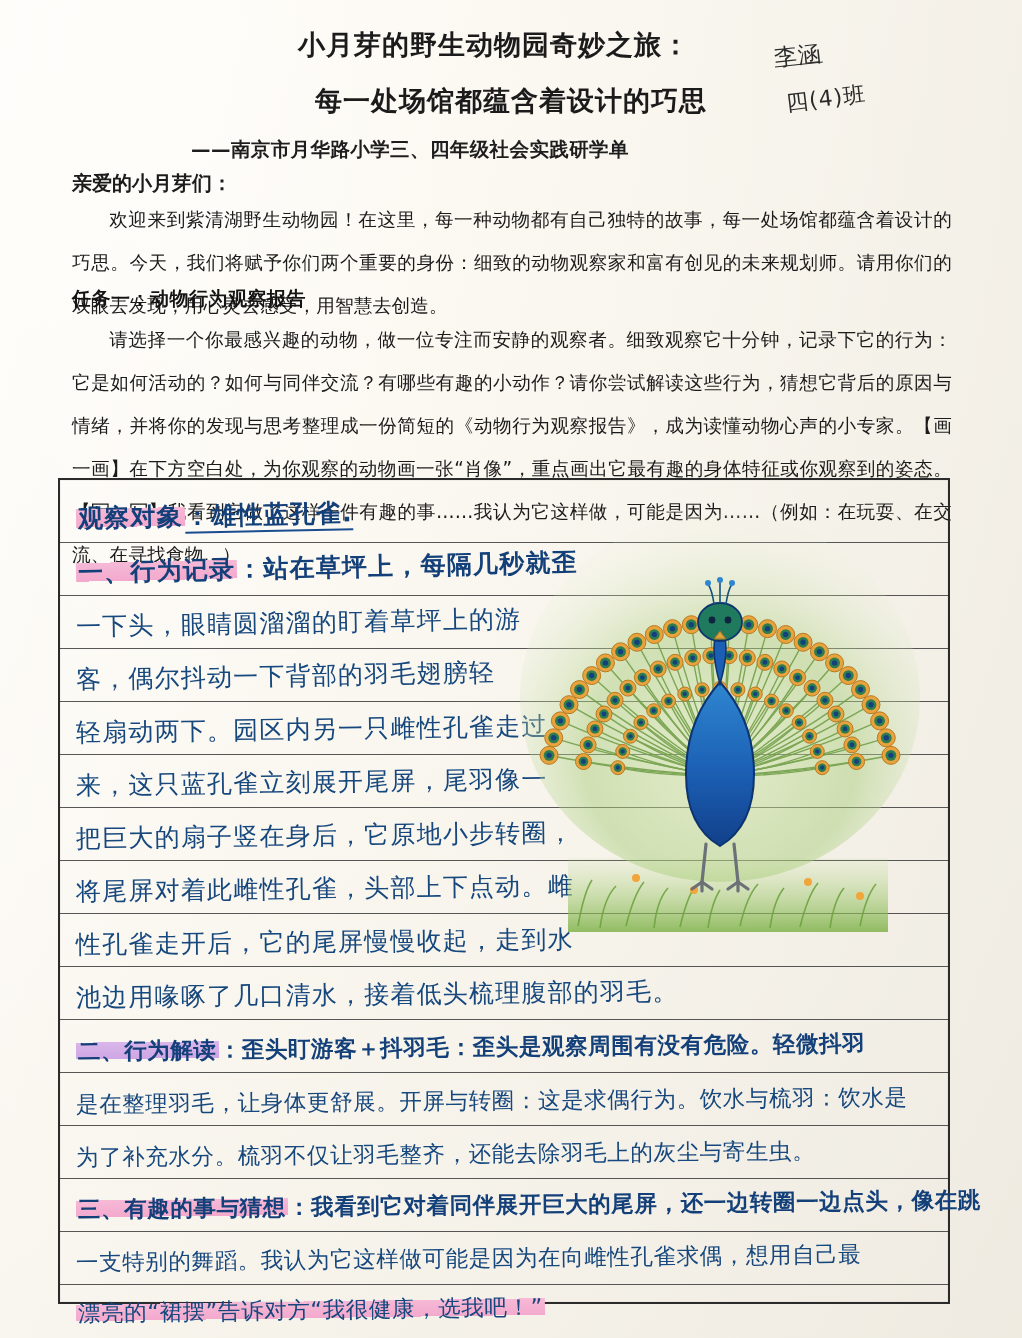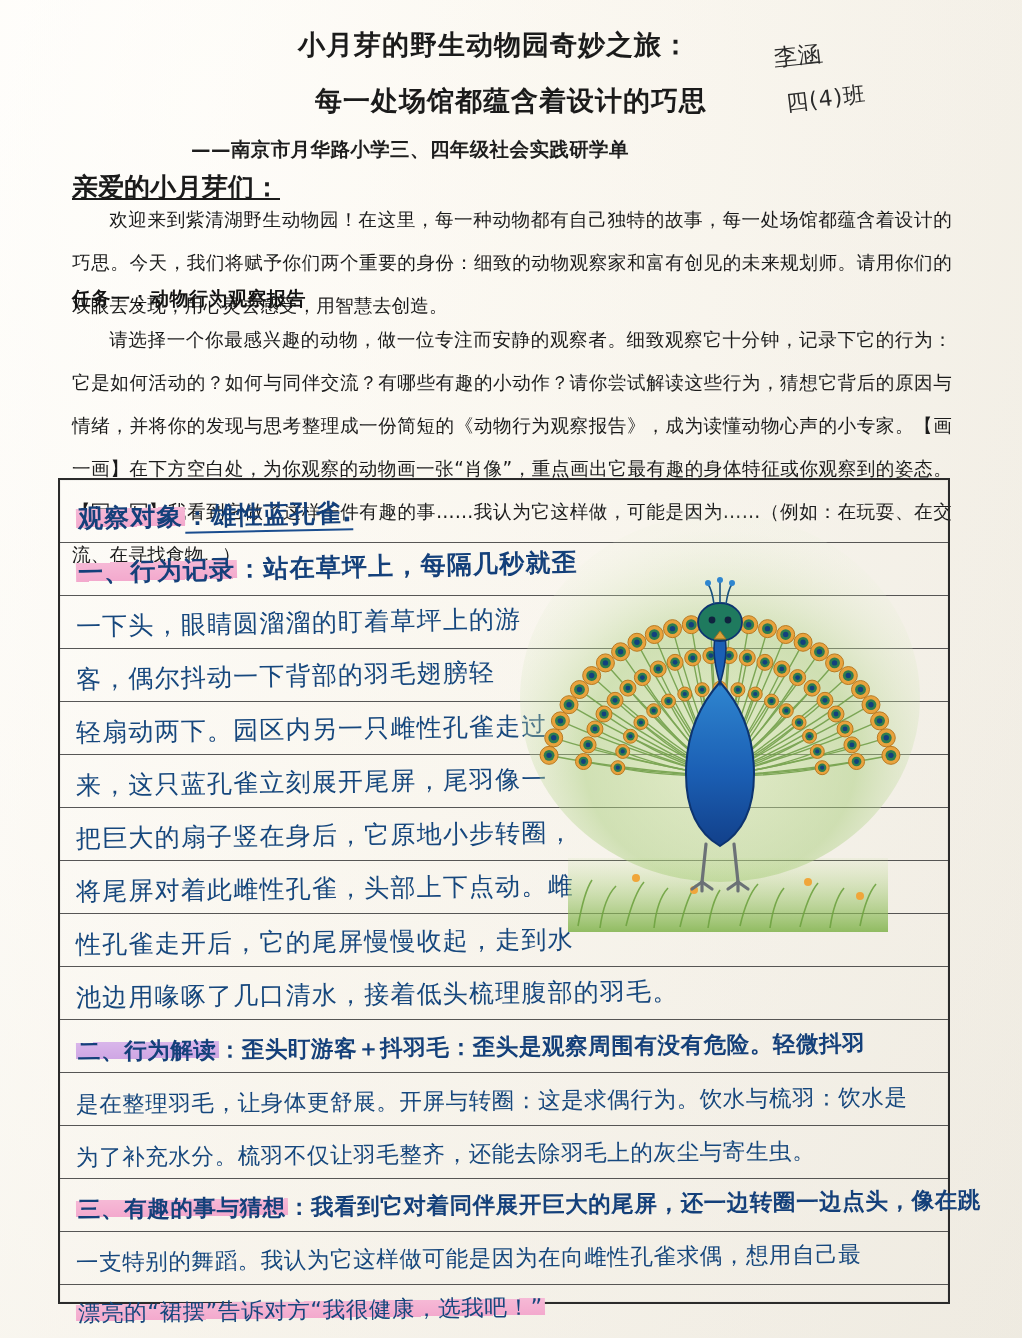--- a/index.html
+++ b/index.html
@@ -47,21 +47,21 @@
   .subtitle {
     position: absolute; left: 0; top: 136px; width: 820px;
     text-align: center;
     font-size: 19.5px;
     font-weight: bold;
     color: #1d1d1d;
     letter-spacing: 0.4px;
   }
   .salutation {
     position: absolute; left: 72px; top: 170px;
-    font-size: 26px; font-weight: bold; color: #1b1b1b; text-decoration: underline;
+    font-size: 20px; font-weight: bold; color: #1b1b1b;
   }
   .para {
     position: absolute;
     left: 72px;
     width: 880px;
     font-size: 18.6px;
     line-height: 43px;
     text-align: justify;
     color: #1b1b1b;
     letter-spacing: 0.2px;

